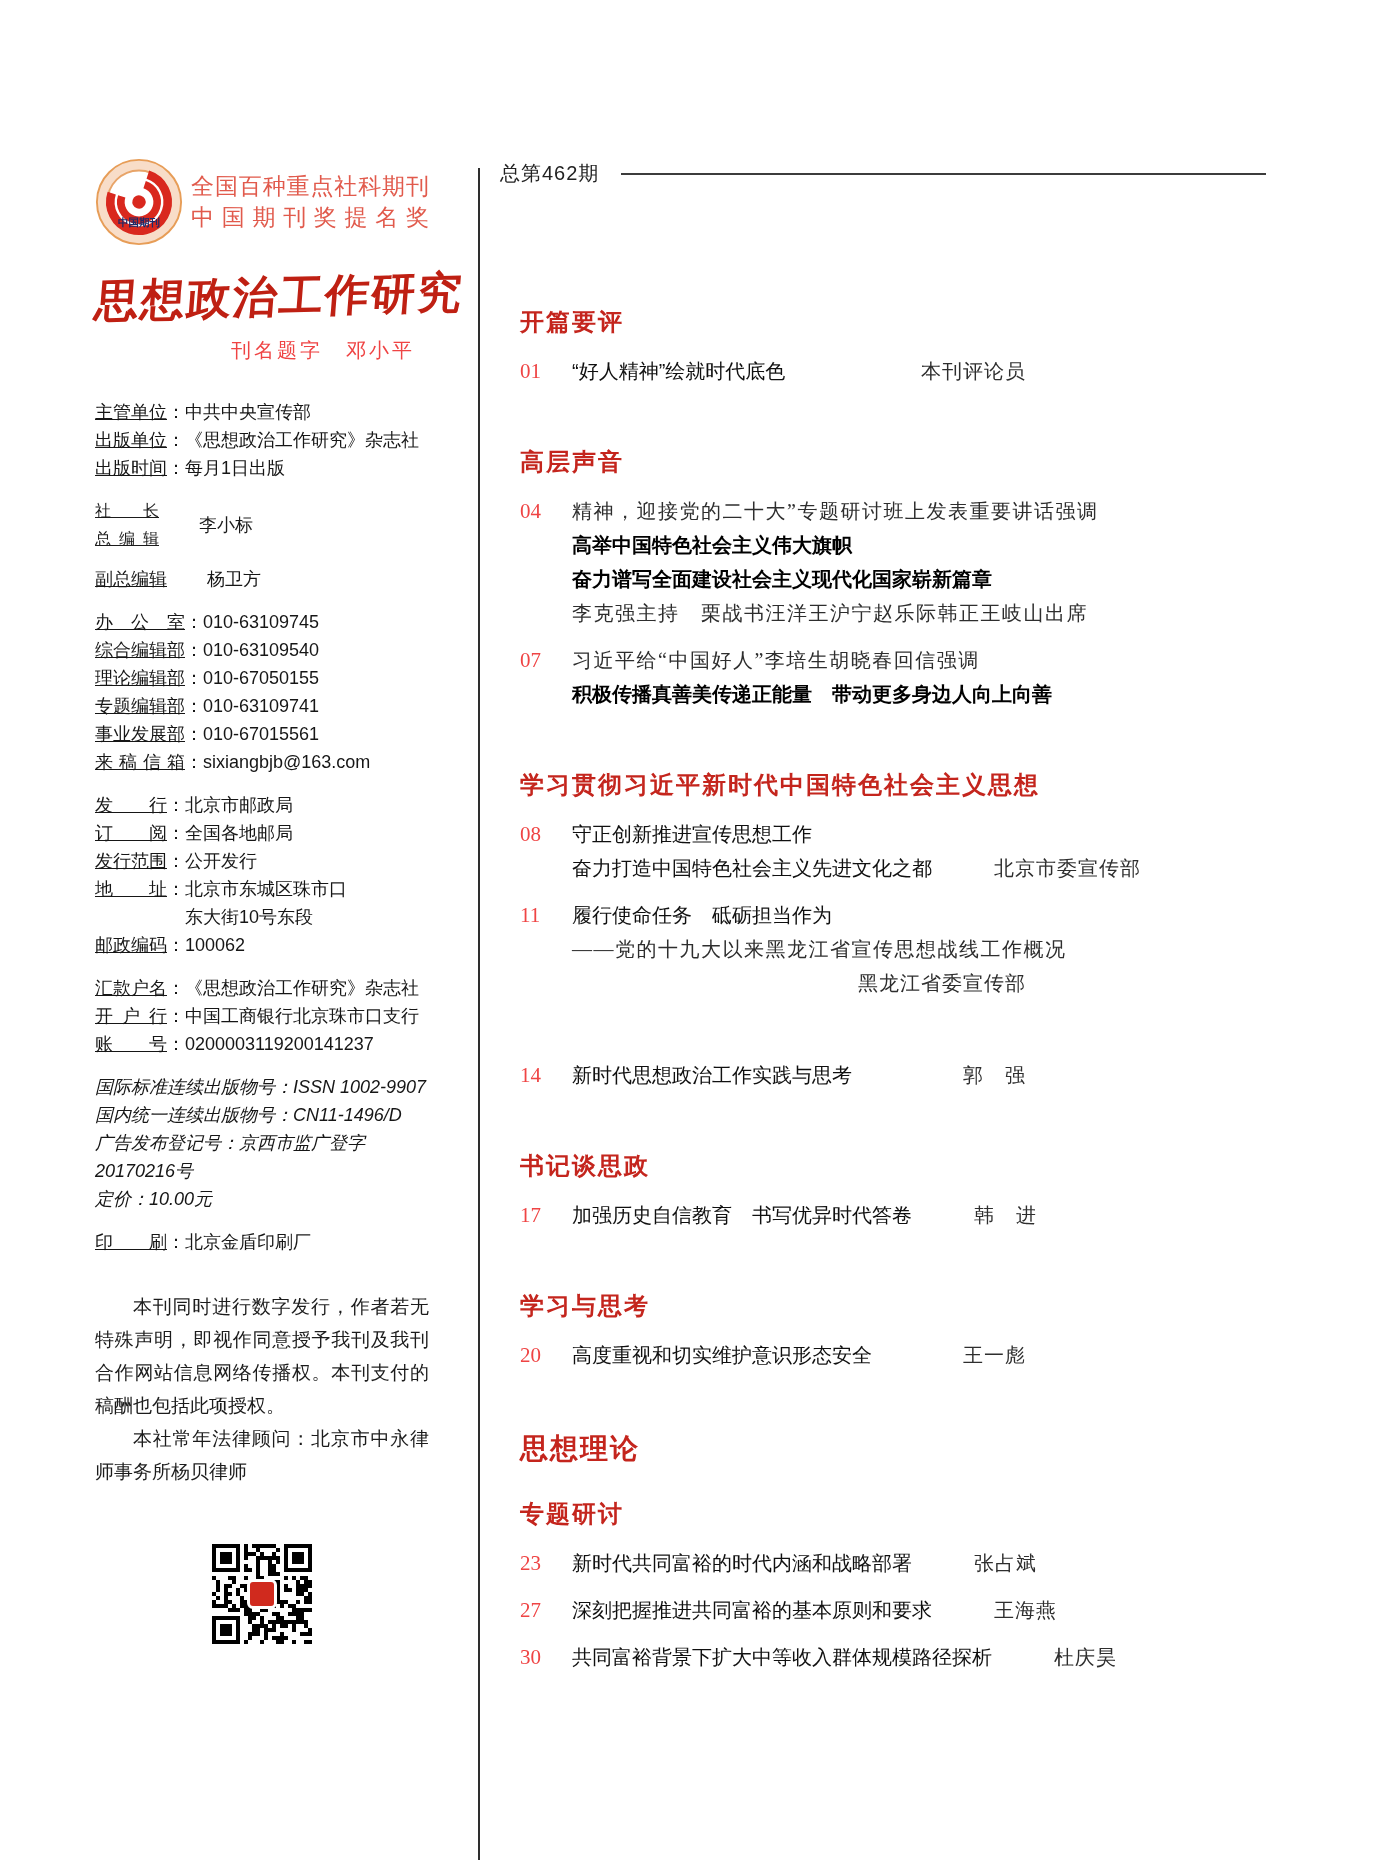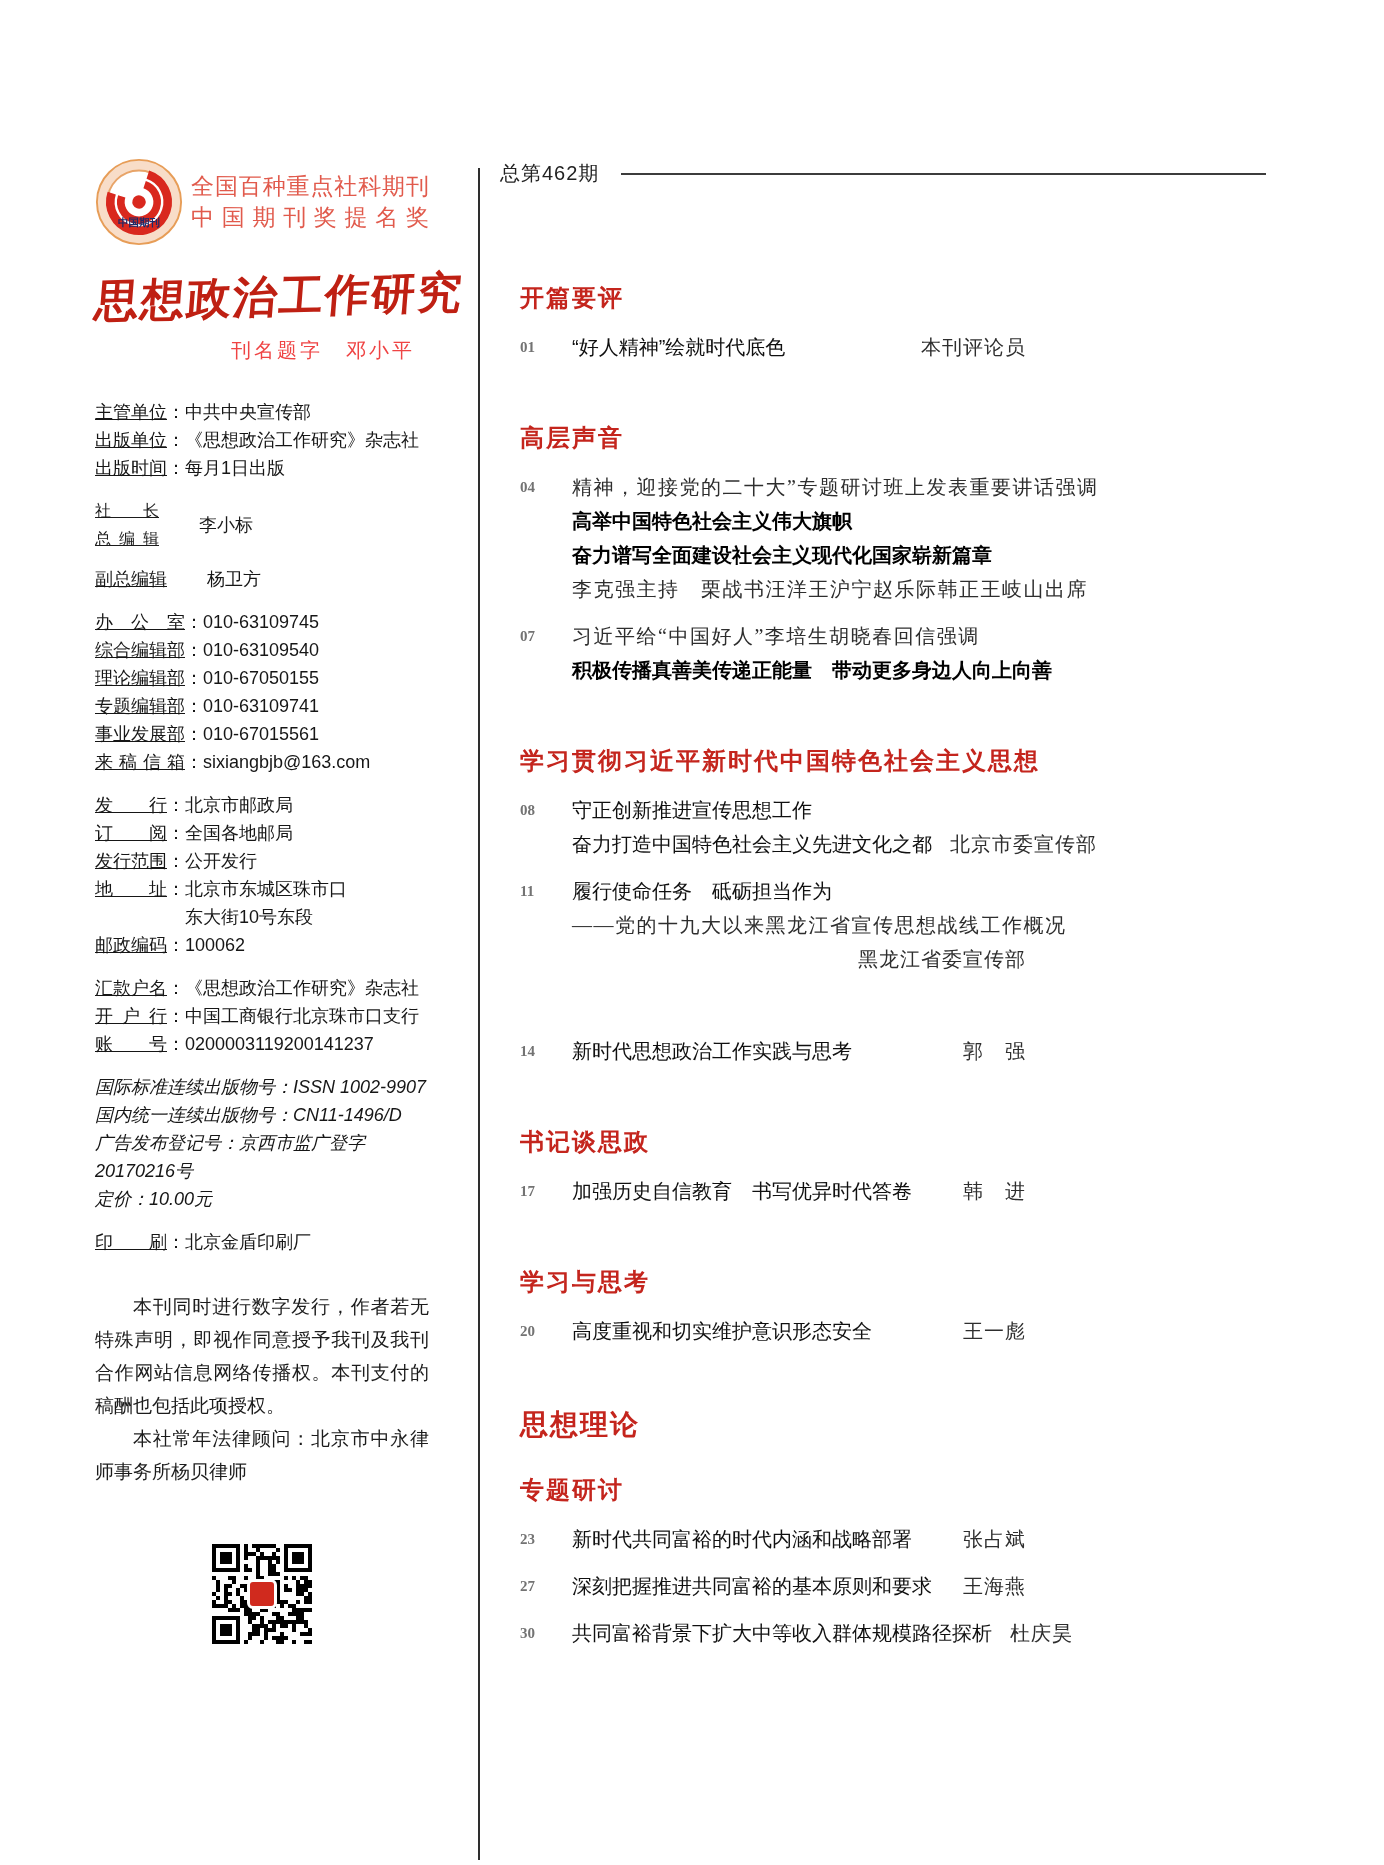--- a/index.html
+++ b/index.html
@@ -42,29 +42,29 @@
 
   
   .divider{position:absolute;left:478px;top:168px;width:2px;height:1692px;background:#2e2e2e;}
 
   
   .main-header{position:absolute;left:500px;top:160px;width:766px;display:flex;align-items:center;}
   .issue{font-size:20px;color:#222;flex:none;letter-spacing:1px;}
   .rule{flex:1;height:0;border-top:2px solid #3c3c3c;margin-left:22px;}
 
   .toc{position:absolute;left:520px;top:282px;width:506px;}
-  .sec{margin-bottom:58px;}
+  .sec{margin-bottom:58px;margin-top:24px;}
   .sec-large{margin-bottom:30px;}
   .sec-h{color:#c4251d;font-size:24px;font-weight:700;letter-spacing:2px;margin-bottom:16px;white-space:nowrap;}
   .sec-large .sec-h{font-size:28px;}
   .item{display:flex;margin-bottom:13px;}
   .item .no{flex:none;width:52px;font-family:"Liberation Serif","DejaVu Serif",serif;
-            font-weight:700;font-size:15px;line-height:34px;color:#737373;}
+            font-weight:400;font-size:21px;line-height:34px;color:#ef4444;}
   .lines{flex:1;min-width:0;}
-  .line{display:flex;align-items:baseline;line-height:34px;font-size:20px;white-space:nowrap;}
+  .line{display:flex;align-items:baseline;line-height:34px;font-size:20px;white-space:nowrap;gap:44px;}
   .kai{font-family:"Liberation Serif","DejaVu Serif",serif;color:#2e2e2e;letter-spacing:1.5px;font-weight:400;}
   .hei{color:#101010;}
   .heib{font-weight:700;color:#000;}
   .author{margin-left:auto;padding-left:18px;font-family:"Liberation Serif","DejaVu Serif",serif;
           font-size:20px;color:#2e2e2e;letter-spacing:1px;font-weight:400;}
 </style>
 </head>
 <body>
 
 <div class="page">

